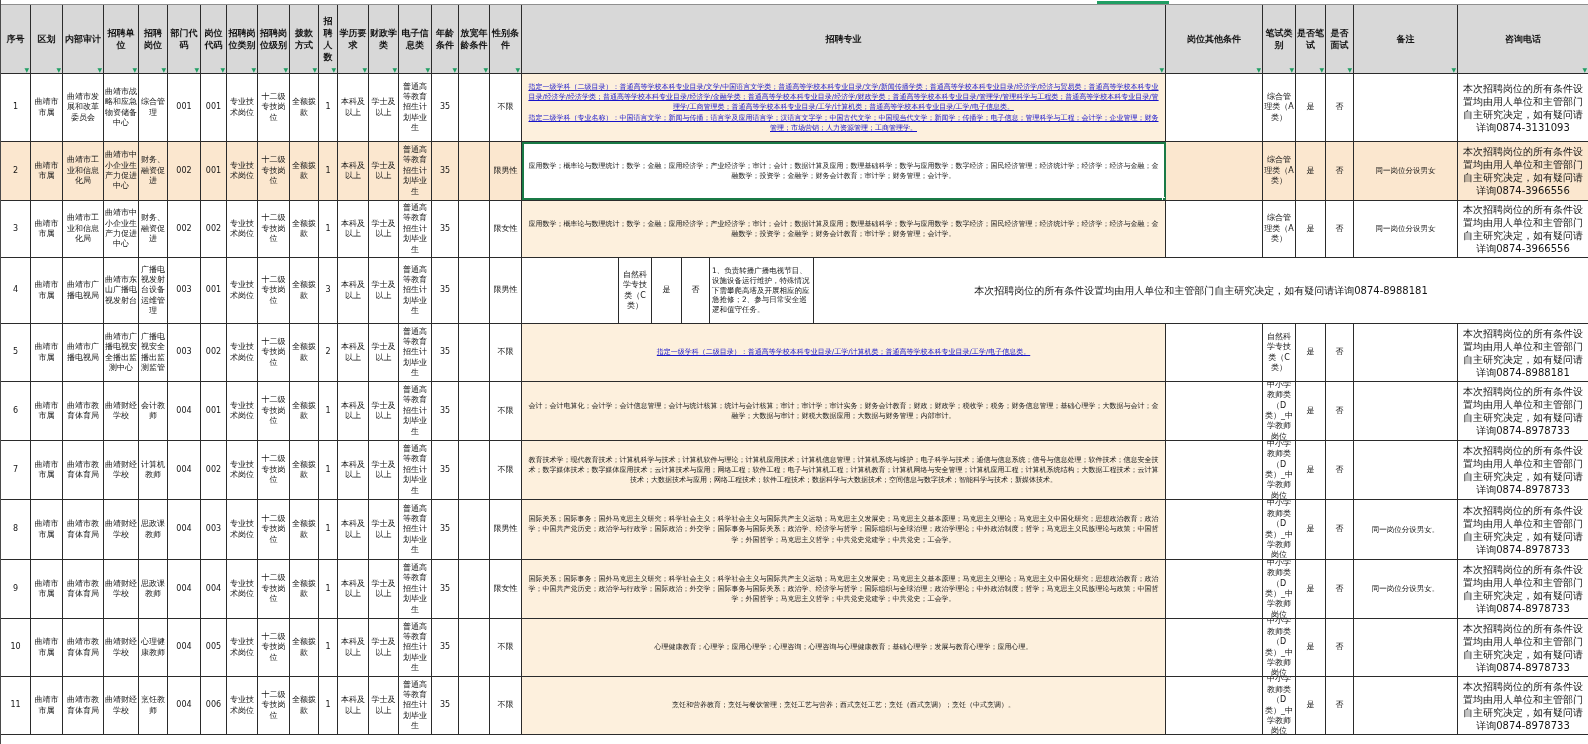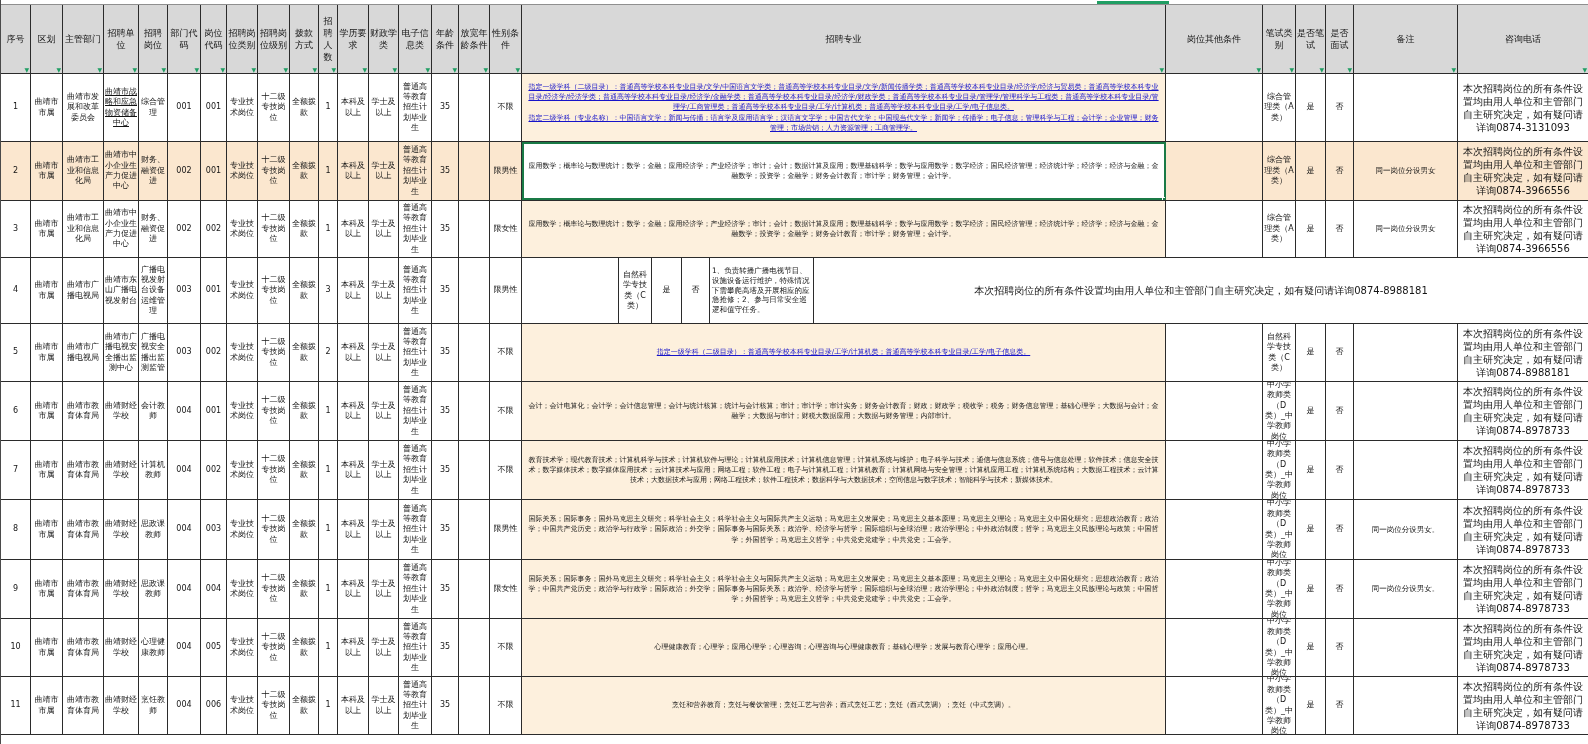--- a/index.html
+++ b/index.html
@@ -9,21 +9,21 @@
   .topstrip{position:relative;height:5px;background:#fff;border-bottom:1px solid #8f8f8f}
   .green-seg{position:absolute;left:1096px;top:1px;width:72px;height:3px;background:#1f9e63}
   .titlebar{height:35px;display:flex;align-items:center;justify-content:center;
     font-weight:bold;font-size:23px;letter-spacing:1px;border-bottom:1px solid #2b2b2b;background:#fff}
   .grid{width:1588px}
   .row{display:flex;border-bottom:1px solid #2b2b2b;background:#fff}
   .cell{position:relative;flex:0 0 auto;border-right:1px solid #2b2b2b;
     display:flex;flex-direction:column;align-items:center;justify-content:center;
     text-align:center;font-size:8px;line-height:1.3;overflow:hidden;padding:1px;word-break:break-all}
   .cell.last{flex:1 1 auto}
-  .header .cell{background:#d8d8d8;font-weight:400;font-size:9px;line-height:1.35}
+  .header .cell{background:#d8d8d8;font-weight:700;font-size:9px;line-height:1.35}
   .arrow{position:absolute;right:1px;bottom:0;font-size:6px;color:#1f9e63;line-height:1;cursor:pointer}
   .mj{background:#fdf0dd;font-size:7px;padding:1px 5px;line-height:1.45}
   .hl{background:#fbe7cf}
   .phone{font-size:10px;padding:1px 3px}
   .remark{font-size:7.5px;padding:1px 2px;text-align:left}
   .remark.center{text-align:center}
   .link{color:#1613c9;text-decoration:underline}
   .sel{background:#fff !important;outline:2px solid #1a7a46;outline-offset:-2px;z-index:3}
   .fill-handle{position:absolute;right:-3px;bottom:-3px;width:6px;height:6px;
     background:#1a7a46;border:1px solid #fff;z-index:4}
@@ -40,21 +40,21 @@
     <div class="row header" id="header-row" style="height: 69px;">
         <div class="cell" style="width: 30px;">
           <span>序号</span>
           <span class="arrow">▼</span>
         </div>
         <div class="cell" style="width: 32px; justify-content: center;">
           <span>区划</span>
           <span class="arrow">▼</span>
         </div>
         <div class="cell" style="width: 41px;">
-          <span>主管部门</span>
+          <span>内部审计</span>
           <span class="arrow">▼</span>
         </div>
         <div class="cell" style="width: 35px;">
           <span>招聘单位</span>
           <span class="arrow">▼</span>
         </div>
         <div class="cell" style="width: 29px;">
           <span>招聘岗位</span>
           <span class="arrow">▼</span>
         </div>
@@ -139,21 +139,21 @@
         <div class="row" style="height: 68px;">
           <div class="cell" style="width: 30px;">
             <span>1</span>
           </div>
           <div class="cell" style="width: 32px;">
             <span>曲靖市市属</span>
           </div>
           <div class="cell" style="width: 41px;">
             <span>曲靖市发展和改革委员会</span>
           </div>
-          <div class="cell" style="width: 35px; text-decoration: underline;">
+          <div class="cell" style="width: 35px;">
             <span>曲靖市战略和应急物资储备中心</span>
           </div>
           <div class="cell" style="width: 29px;">
             <span>综合管理</span>
           </div>
           <div class="cell" style="width: 33px;">
             <span>001</span>
           </div>
           <div class="cell" style="width: 26px;">
             <span>001</span>

